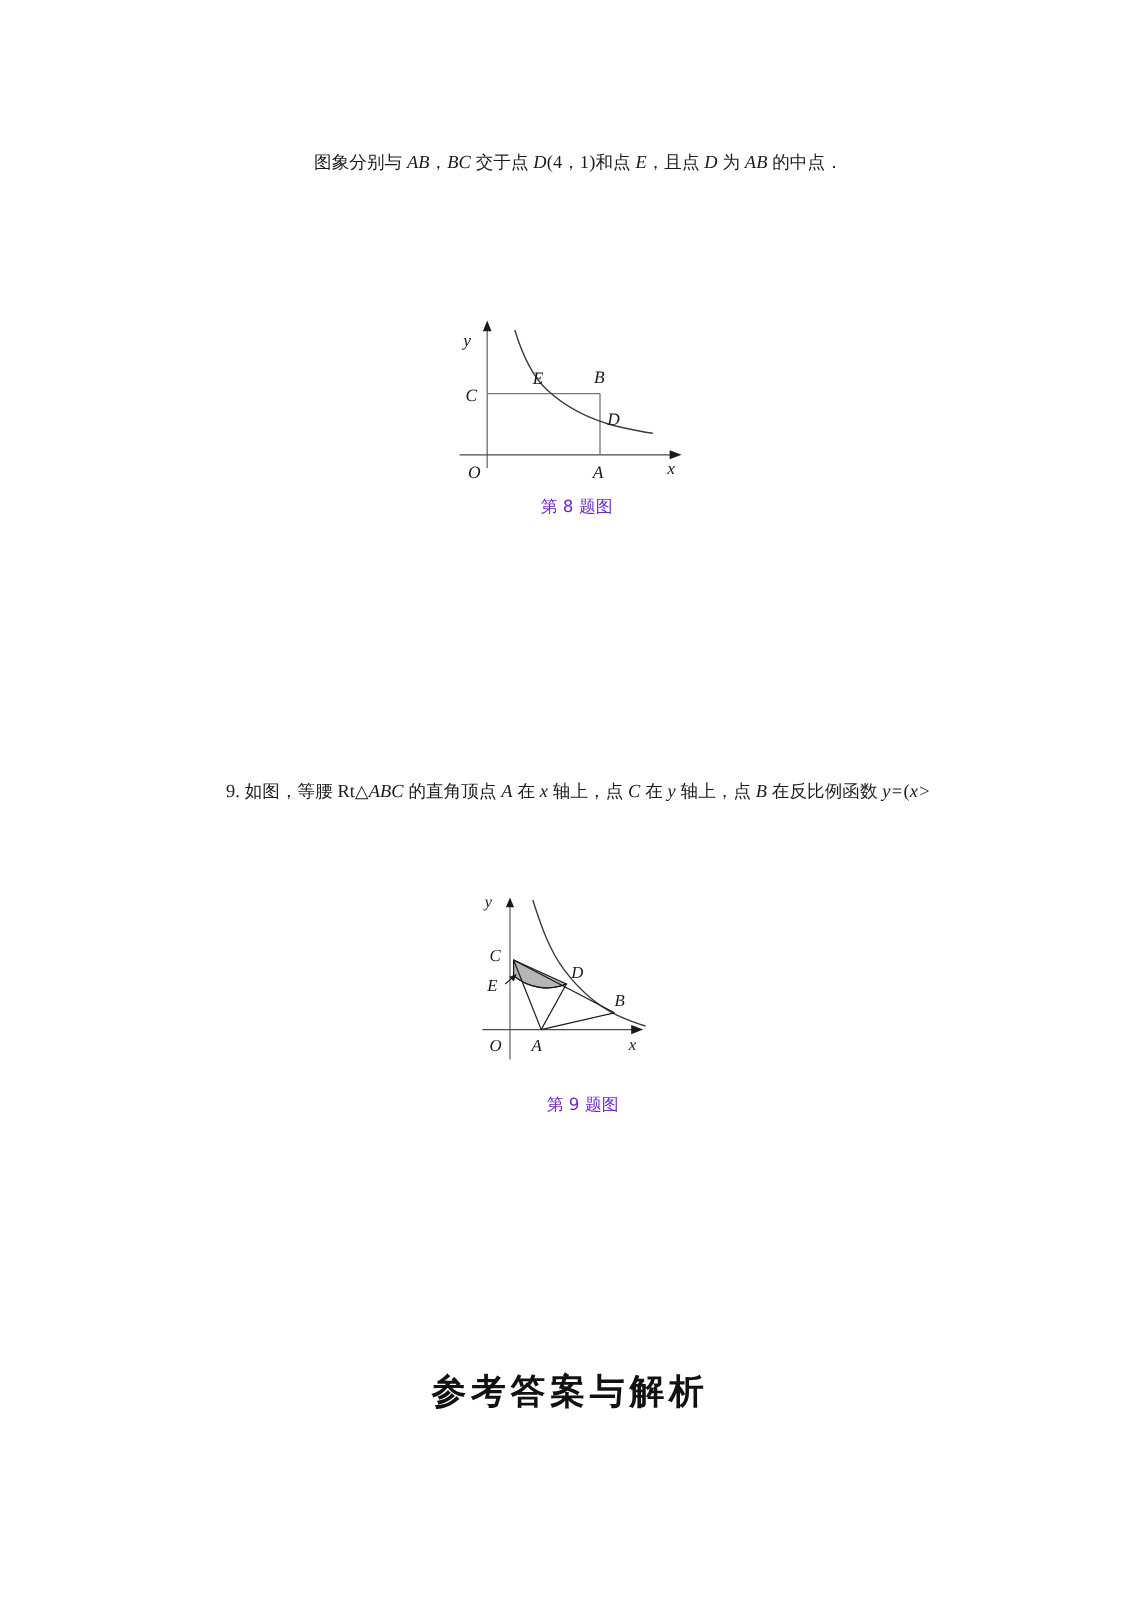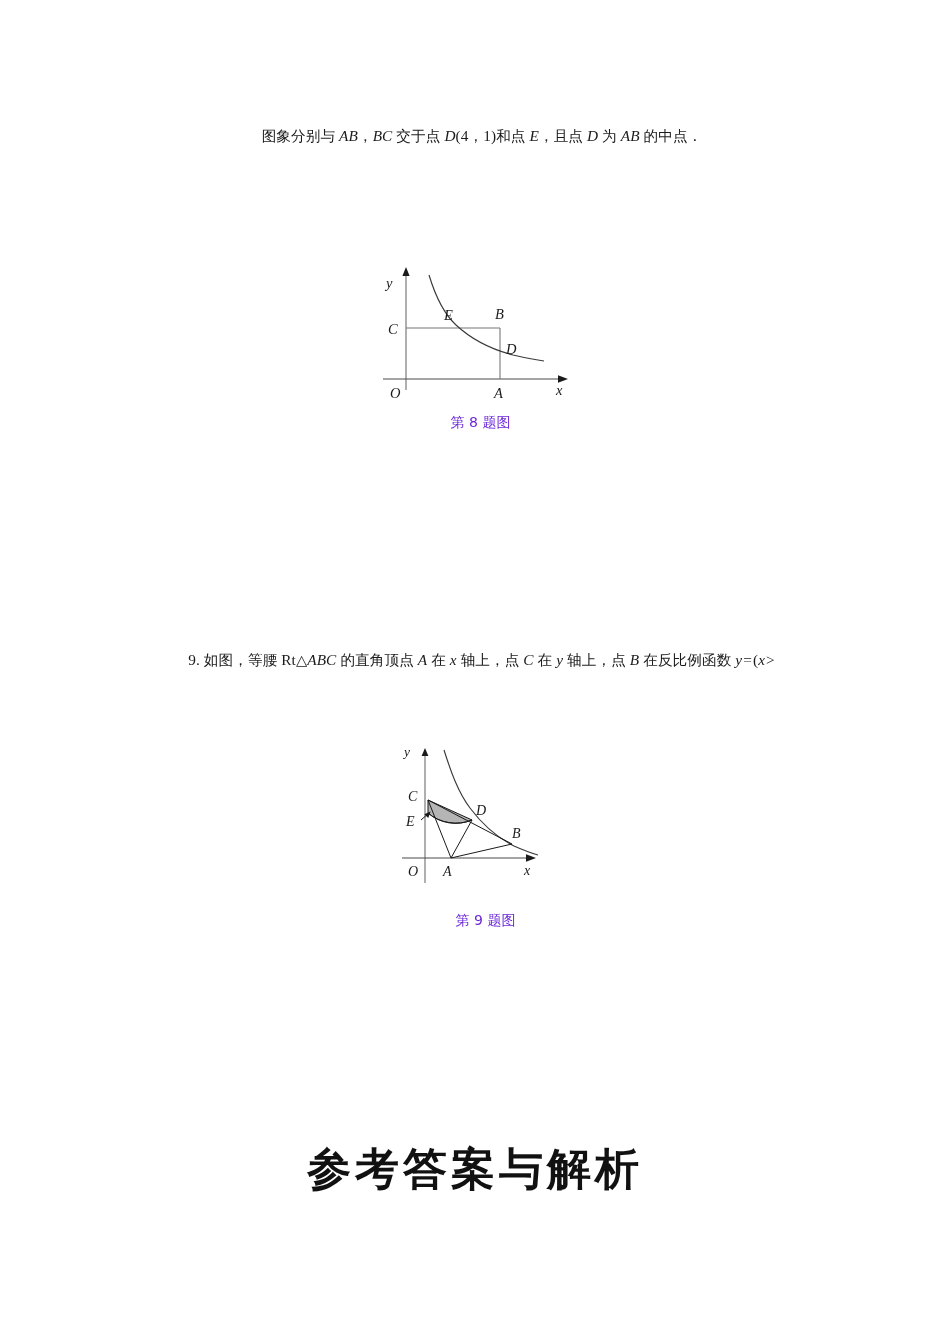--- a/index.html
+++ b/index.html
@@ -67,21 +67,21 @@
 
   
   .answer-title {
     position: absolute;
     left: 0;
     top: 1140px;
     width: 950px;
     text-align: center;
     font-family: "DejaVu Sans", "Liberation Sans", sans-serif;
     font-weight: bold;
-    font-size: 44px;
+    font-size: 29px;
     letter-spacing: 4px;
     color: #111111;
   }
 
   svg { display: block; }
   svg text {
     font-family: "Liberation Serif", "DejaVu Serif", serif;
     font-style: italic;
     fill: #1a1a1a;
   }

